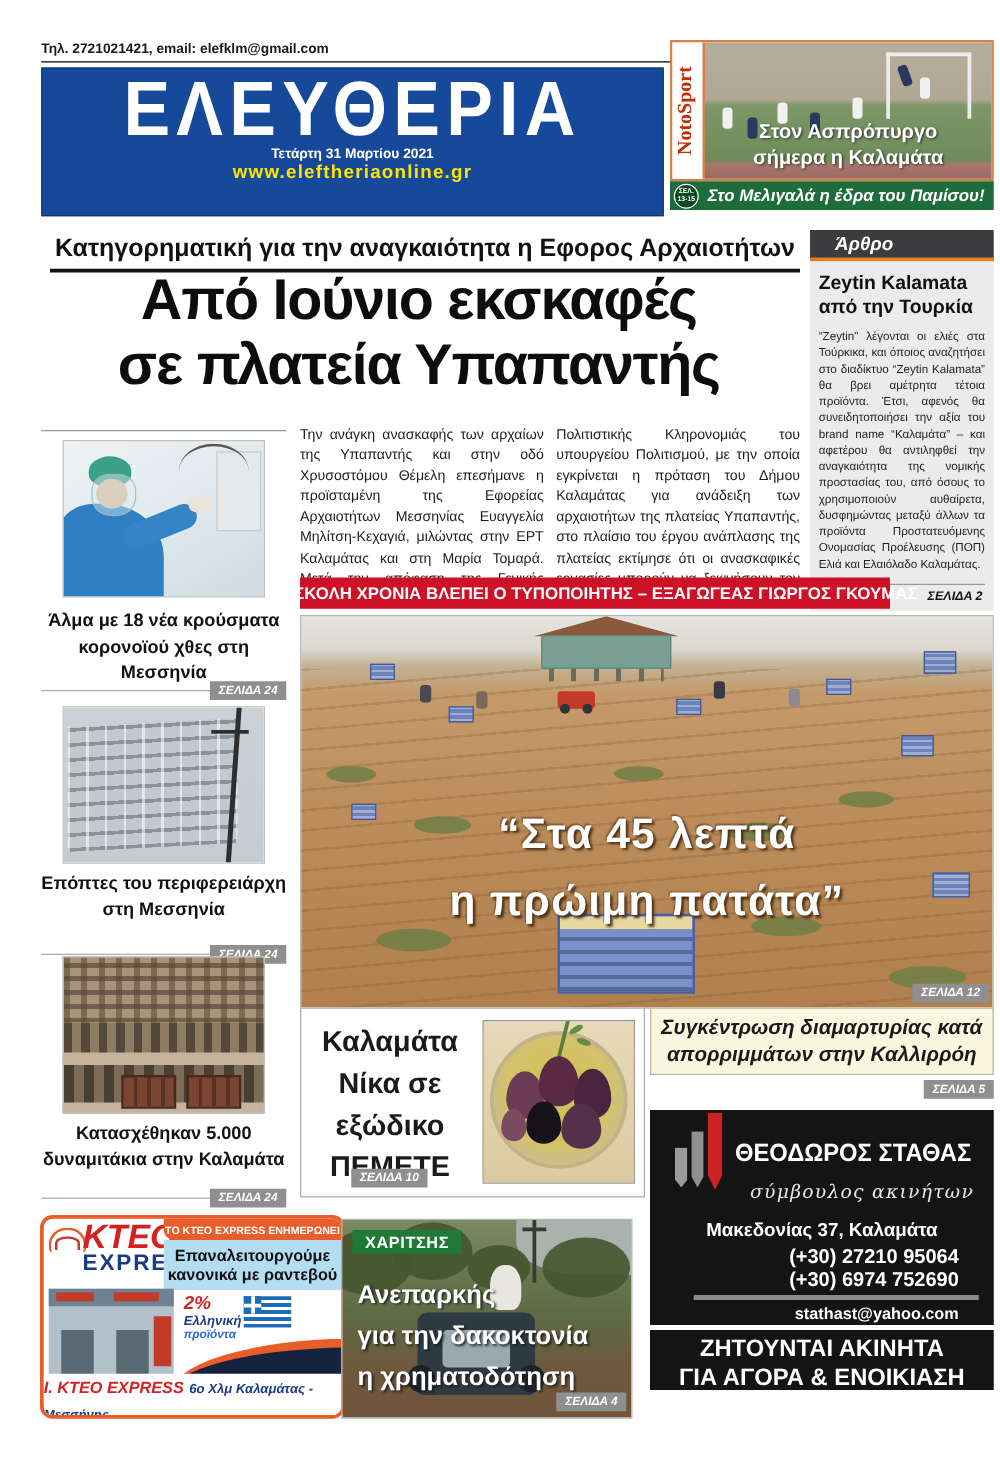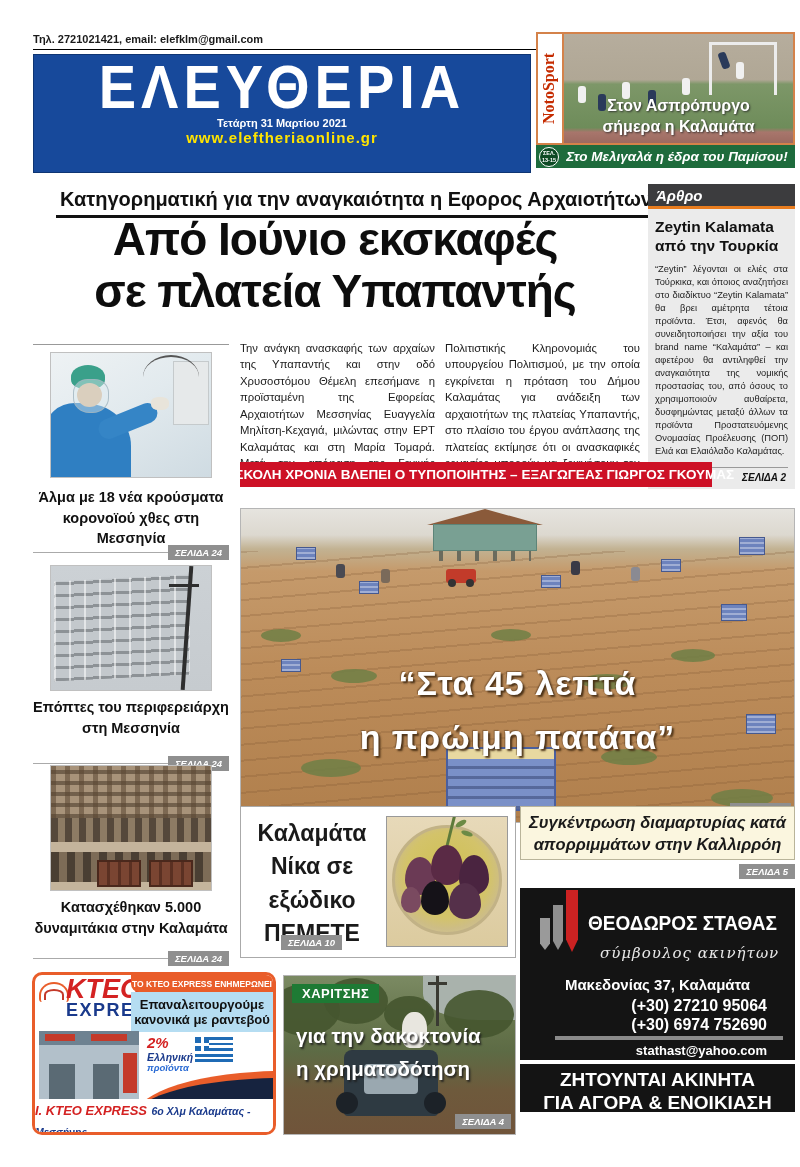--- a/index.html
+++ b/index.html
@@ -22,30 +22,30 @@
   .ns-brand{position:absolute;left:0;top:0;width:22px;height:100%;writing-mode:vertical-rl;transform:rotate(180deg);display:flex;align-items:center;justify-content:center;font-family:"Liberation Serif",serif;font-weight:bold;font-size:16px;color:#c52b00;}
   .ns-photo{flex:1;position:relative;background:linear-gradient(180deg,#b6ad9d 0%,#b0a795 42%,#7d9768 46%,#6e8c5a 86%,#a8766c 90%,#9c6a60 100%);overflow:hidden;}
   .ns-goal{position:absolute;right:16px;top:8px;width:62px;height:50px;border:3px solid #ececec;border-bottom:none;}
   .ns-p{position:absolute;width:8px;height:17px;border-radius:3px;}
   .ns-headline{position:absolute;left:0;right:0;bottom:5px;text-align:center;color:#fff;font-weight:bold;font-size:16px;line-height:1.3;text-shadow:1px 1px 2px rgba(40,40,40,.85);}
   .ns-bar{position:absolute;left:536px;top:145px;width:259px;height:23px;background:#1e6b3c;color:#fff;display:flex;align-items:center;}
   .ns-badge{width:18px;height:18px;border-radius:50%;background:#0d4a24;border:1px solid #fff;margin-left:3px;color:#fff;font-size:5.5px;font-weight:bold;display:flex;flex-direction:column;align-items:center;justify-content:center;line-height:1.15;flex:none;}
   .ns-bar-text{flex:1;text-align:center;font-style:italic;font-weight:bold;font-size:13.5px;}
 
   
-  .kicker{position:absolute;left:56px;top:188px;width:600px;text-align:center;font-size:20px;font-weight:bold;color:#111;padding-bottom:4px;border-bottom:3px solid #111;}
+  .kicker{position:absolute;left:40px;top:188px;width:600px;text-align:center;font-size:20px;font-weight:bold;color:#111;padding-bottom:4px;border-bottom:3px solid #111;}
   .headline{position:absolute;left:30px;top:214px;width:610px;text-align:center;font-size:46px;font-weight:bold;color:#0d0d0d;line-height:1.12;letter-spacing:-1px;}
   .lead-body{position:absolute;left:240px;top:340px;width:400px;display:flex;gap:10px;}
   .lead-col{flex:1;font-size:11.3px;line-height:1.46;text-align:justify;color:#1c1c1c;}
   .ref-square{display:inline-block;width:7px;height:7px;background:#cc1122;margin:0 3px 0 4px;}
   .ref-text{color:#cc1122;font-weight:bold;}
 
   
   .arthro{position:absolute;left:648px;top:184px;width:147px;}
-  .arthro-header{background:#3c3c3e;border-bottom:3px solid #e87c1e;color:#fff;font-style:italic;font-weight:bold;font-size:15px;padding:3px 8px 2px;}
+  .arthro-header{background:#3c3c3e;border-bottom:3px solid #e87c1e;color:#fff;font-style:italic;font-weight:bold;font-size:15px;padding:3px 20px 2px;}
   .arthro-body{background:#ebebeb;padding:8px 7px 5px;}
   .arthro-title{font-weight:bold;font-size:15.5px;line-height:1.25;color:#111;}
   .arthro-text{margin-top:7px;font-size:9.3px;line-height:1.4;text-align:justify;color:#222;}
   .arthro-hr{margin-top:9px;border-top:1px solid #999;}
   .arthro-page{text-align:right;font-style:italic;font-weight:bold;font-size:10px;padding:4px 2px 1px;color:#111;}
 
   
   .rail-line{position:absolute;left:33px;top:344px;width:196px;height:1px;background:#999;}
   .rail-photo{position:absolute;left:50px;width:162px;height:126px;border:1px solid #c0c0c0;box-sizing:border-box;overflow:hidden;}
   .rail-caption{position:absolute;left:33px;width:196px;text-align:center;font-weight:bold;font-size:14.5px;line-height:1.42;color:#111;}
@@ -75,21 +75,21 @@
   
   .fc-grid{position:absolute;left:0;top:0;width:100%;height:52px;
        background:repeating-linear-gradient(90deg,rgba(90,70,50,.55) 0 5px,transparent 5px 14px),
                   repeating-linear-gradient(0deg,rgba(60,45,30,.5) 0 4px,transparent 4px 11px),#a8937a;}
   .fc-row1{position:absolute;left:0;top:52px;width:100%;height:24px;background:repeating-linear-gradient(90deg,#55483b 0 7px,#8d7b64 7px 14px);}
   .fc-row2{position:absolute;left:0;top:86px;width:100%;height:30px;background:repeating-linear-gradient(90deg,#4a3f33 0 8px,#7d6c57 8px 16px);}
   .fc-pack{position:absolute;top:94px;width:44px;height:27px;background:repeating-linear-gradient(90deg,#7a4532 0 8px,#5a3022 8px 11px);border:2px solid #4a281c;box-sizing:border-box;}
 
   
   .banner{position:absolute;left:240px;top:462px;width:472px;height:25px;background:#cd1126;color:#fff;font-weight:bold;font-size:13.5px;display:flex;align-items:center;justify-content:center;white-space:nowrap;}
-  .field{position:absolute;left:240px;top:508px;width:555px;height:315px;border:1px solid #b5b5b5;box-sizing:border-box;overflow:hidden;
+  .field{position:absolute;left:240px;top:492px;width:555px;height:315px;border:1px solid #b5b5b5;box-sizing:border-box;overflow:hidden;
        background:linear-gradient(180deg,#e6e4df 0px,#dcd8cf 26px,#c2b292 40px,#c59a6b 62px,#bc8c5a 160px,#b07f4c 315px);}
   .furrows{position:absolute;left:0;right:0;top:42px;bottom:0;background:repeating-linear-gradient(175deg,rgba(120,80,45,.22) 0 2px,transparent 2px 16px);}
   .house-roof{position:absolute;left:186px;top:0;width:0;height:0;border-left:58px solid transparent;border-right:58px solid transparent;border-bottom:16px solid #8a5a3a;}
   .house-body{position:absolute;left:192px;top:15px;width:104px;height:27px;background:#79a093;border:1px solid #5d8478;box-sizing:border-box;}
   .house-stilts{position:absolute;left:198px;top:42px;width:92px;height:10px;background:repeating-linear-gradient(90deg,#6b6b5d 0 4px,transparent 4px 18px);}
   .tractor{position:absolute;left:205px;top:60px;width:30px;height:14px;background:#c23b2a;border-radius:3px;}
   .tractor::before{content:"";position:absolute;left:2px;bottom:-4px;width:8px;height:8px;background:#333;border-radius:50%;}
   .tractor::after{content:"";position:absolute;right:2px;bottom:-4px;width:8px;height:8px;background:#333;border-radius:50%;}
   .crate{position:absolute;width:20px;height:13px;background:#6d83bd;border:1px solid #46598f;box-sizing:border-box;background-image:repeating-linear-gradient(0deg,rgba(255,255,255,.35) 0 2px,transparent 2px 5px);}
   .crate-big{position:absolute;left:205px;top:238px;width:110px;height:64px;background:#7a90c8;border:2px solid #4a5f9e;box-sizing:border-box;background-image:linear-gradient(180deg,#e8d8a0 0 10px,transparent 10px),repeating-linear-gradient(0deg,rgba(20,30,70,.35) 0 3px,transparent 3px 10px);}
@@ -146,21 +146,21 @@
   .kteo-photo{position:absolute;left:4px;top:56px;width:100px;height:73px;background:#b2c0ca;}
   .kteo-photo::before{content:"";position:absolute;left:0;top:0;width:100%;height:14px;background:#6e8291;}
   .kteo-photo::after{content:"";position:absolute;left:10px;bottom:0;width:26px;height:40px;background:#5a6a74;box-shadow:44px 0 0 #5a6a74;}
   .kteo-sign{position:absolute;background:#c43a2a;}
   .kteo-swoosh{position:absolute;left:100px;top:96px;width:148px;height:44px;background:#16233f;border-top:7px solid #e95d2a;border-radius:100% 0 0 0/90% 0 0 0;}
   .kteo-bottom{position:absolute;left:0;bottom:0;width:100%;height:33px;background:#fff;z-index:2;line-height:1.3;padding-top:1px;box-sizing:border-box;}
   .kt-red{color:#d42222;font-weight:bold;font-size:13px;font-style:italic;}
   .kt-blue{color:#1a3a8c;font-weight:bold;font-size:10.5px;font-style:italic;}
 
   
-  .charitsis{position:absolute;left:283px;top:975px;width:233px;height:160px;border:1px solid #b5b5b5;box-sizing:border-box;overflow:hidden;
+  .charitsis{position:absolute;left:273px;top:975px;width:233px;height:160px;border:1px solid #b5b5b5;box-sizing:border-box;overflow:hidden;
       background:linear-gradient(180deg,#7b8a63 0%,#66754c 30%,#5d6b45 48%,#6e5a3c 72%,#70543a 100%);}
   .ch-sky{position:absolute;right:0;top:0;width:92px;height:44px;background:#a9b2ac;border-radius:0 0 0 60%;}
   .ch-tree{position:absolute;border-radius:50%;background:#45552f;opacity:.9;}
   .ch-pole{position:absolute;left:152px;top:0;width:3px;height:50px;background:#3a3a32;}
   .ch-pole::before{content:"";position:absolute;left:-8px;top:6px;width:19px;height:3px;background:#3a3a32;}
   .ch-person{position:absolute;left:118px;top:36px;width:25px;height:36px;background:#e8e6df;border-radius:45% 45% 30% 30%;}
   .ch-tractor{position:absolute;left:60px;top:74px;width:94px;height:66px;background:#2e3a42;border-radius:8px 8px 4px 4px;}
   .ch-tractor::before{content:"";position:absolute;left:20px;top:14px;width:54px;height:30px;background:#9aa8b0;border-radius:4px;}
   .ch-tractor::after{content:"";position:absolute;left:-8px;bottom:2px;width:22px;height:22px;background:#1c2228;border-radius:50%;box-shadow:88px 0 0 #1c2228;}
   .ch-badge{position:absolute;left:8px;top:8px;background:#1e7a34;color:#fff;font-weight:bold;font-size:13px;padding:2px 10px;letter-spacing:.5px;}
@@ -388,19 +388,20 @@
     <div class="ch-sky"></div>
     <div class="ch-tree" style="left:-14px;top:8px;width:70px;height:52px;"></div>
     <div class="ch-tree" style="left:40px;top:2px;width:64px;height:46px;"></div>
     <div class="ch-tree" style="left:160px;top:14px;width:70px;height:48px;"></div>
     <div class="ch-tree" style="left:100px;top:20px;width:50px;height:36px;"></div>
     <div class="ch-pole"></div>
     <div class="ch-person"></div>
     <div class="ch-tractor"></div>
     <div class="ch-badge">ΧΑΡΙΤΣΗΣ</div>
     <div class="ch-text">
+      <div>Ανεπαρκής</div>
       <div>για την δακοκτονία</div>
       <div>η χρηματοδότηση</div>
     </div>
     <span class="page-badge ch-page">ΣΕΛΙΔΑ 4</span>
   </div>
 
 </div>
 
 </body></html>

